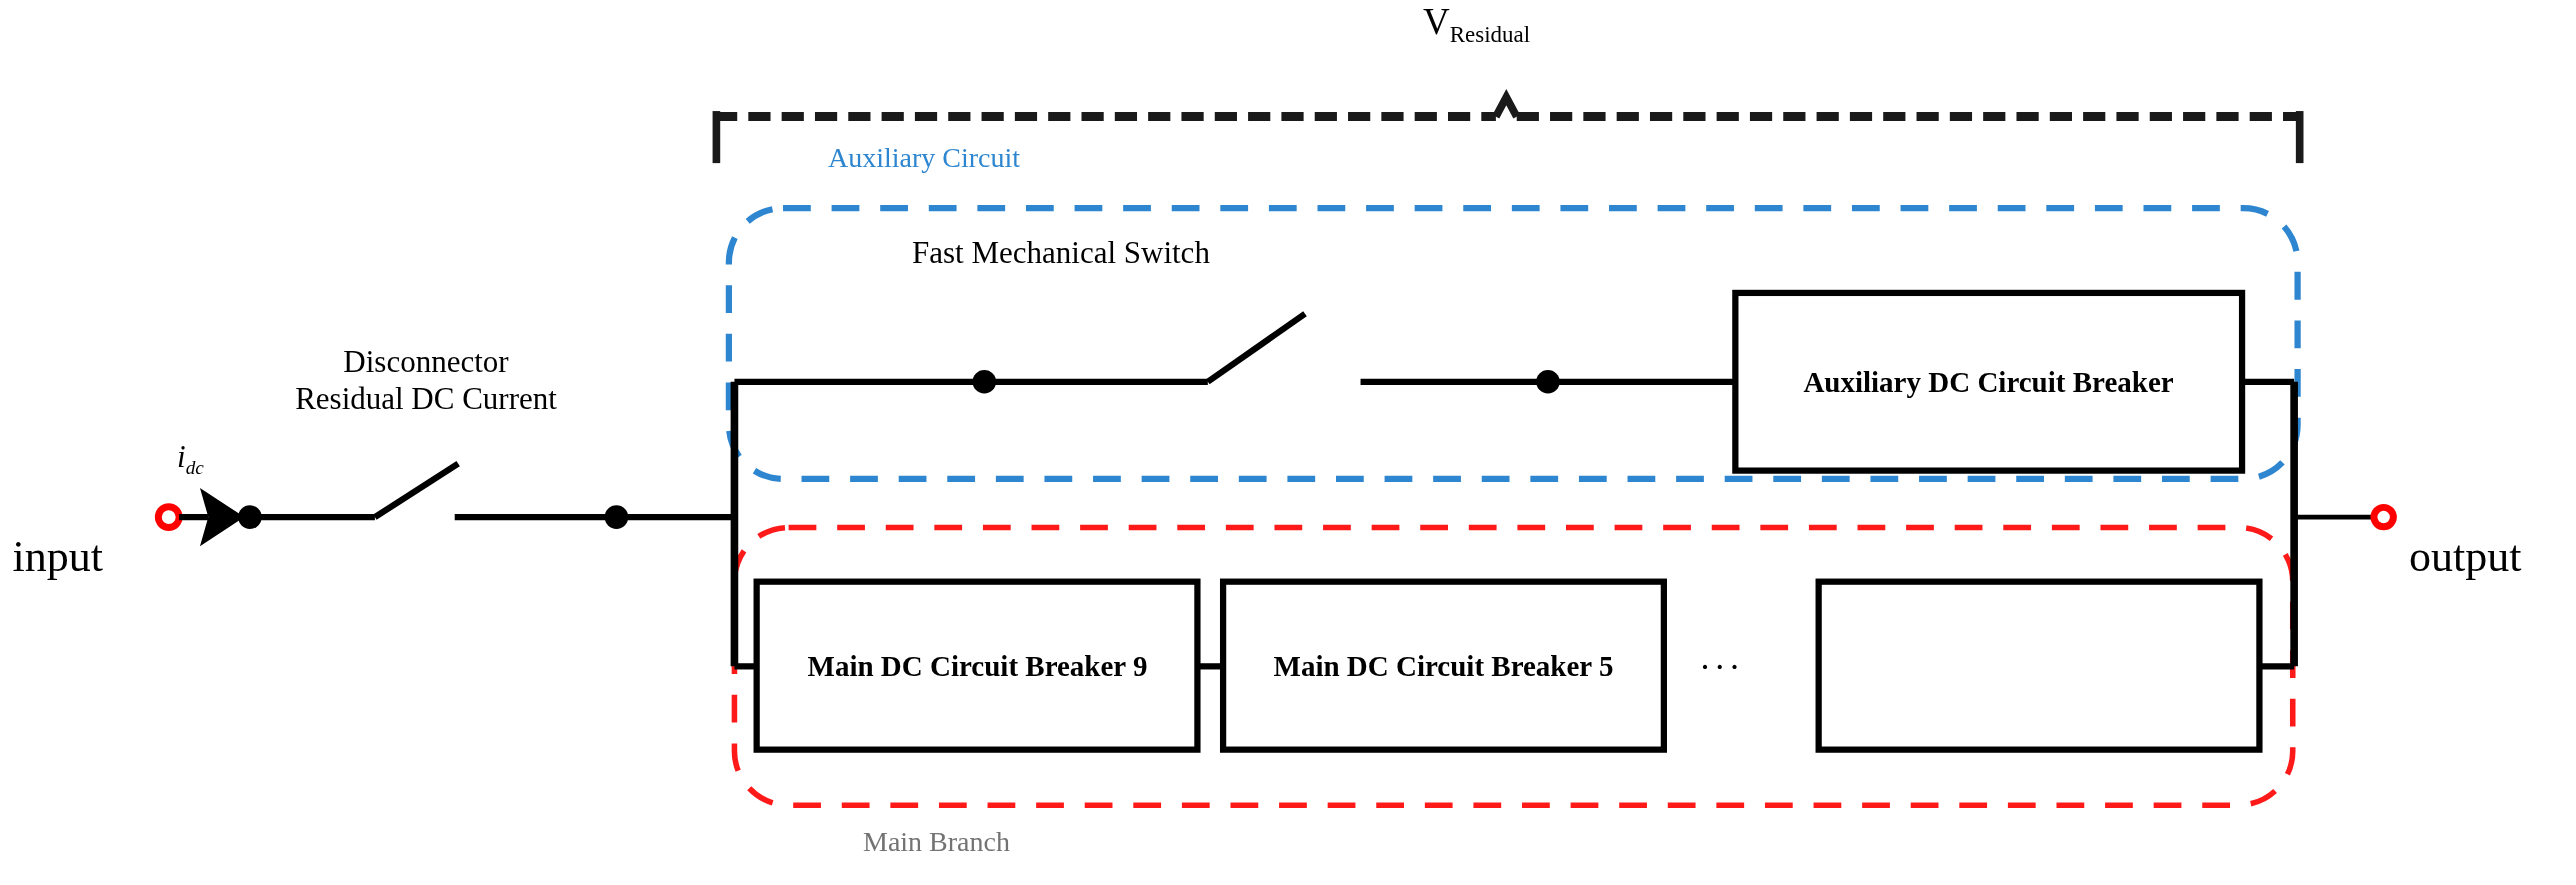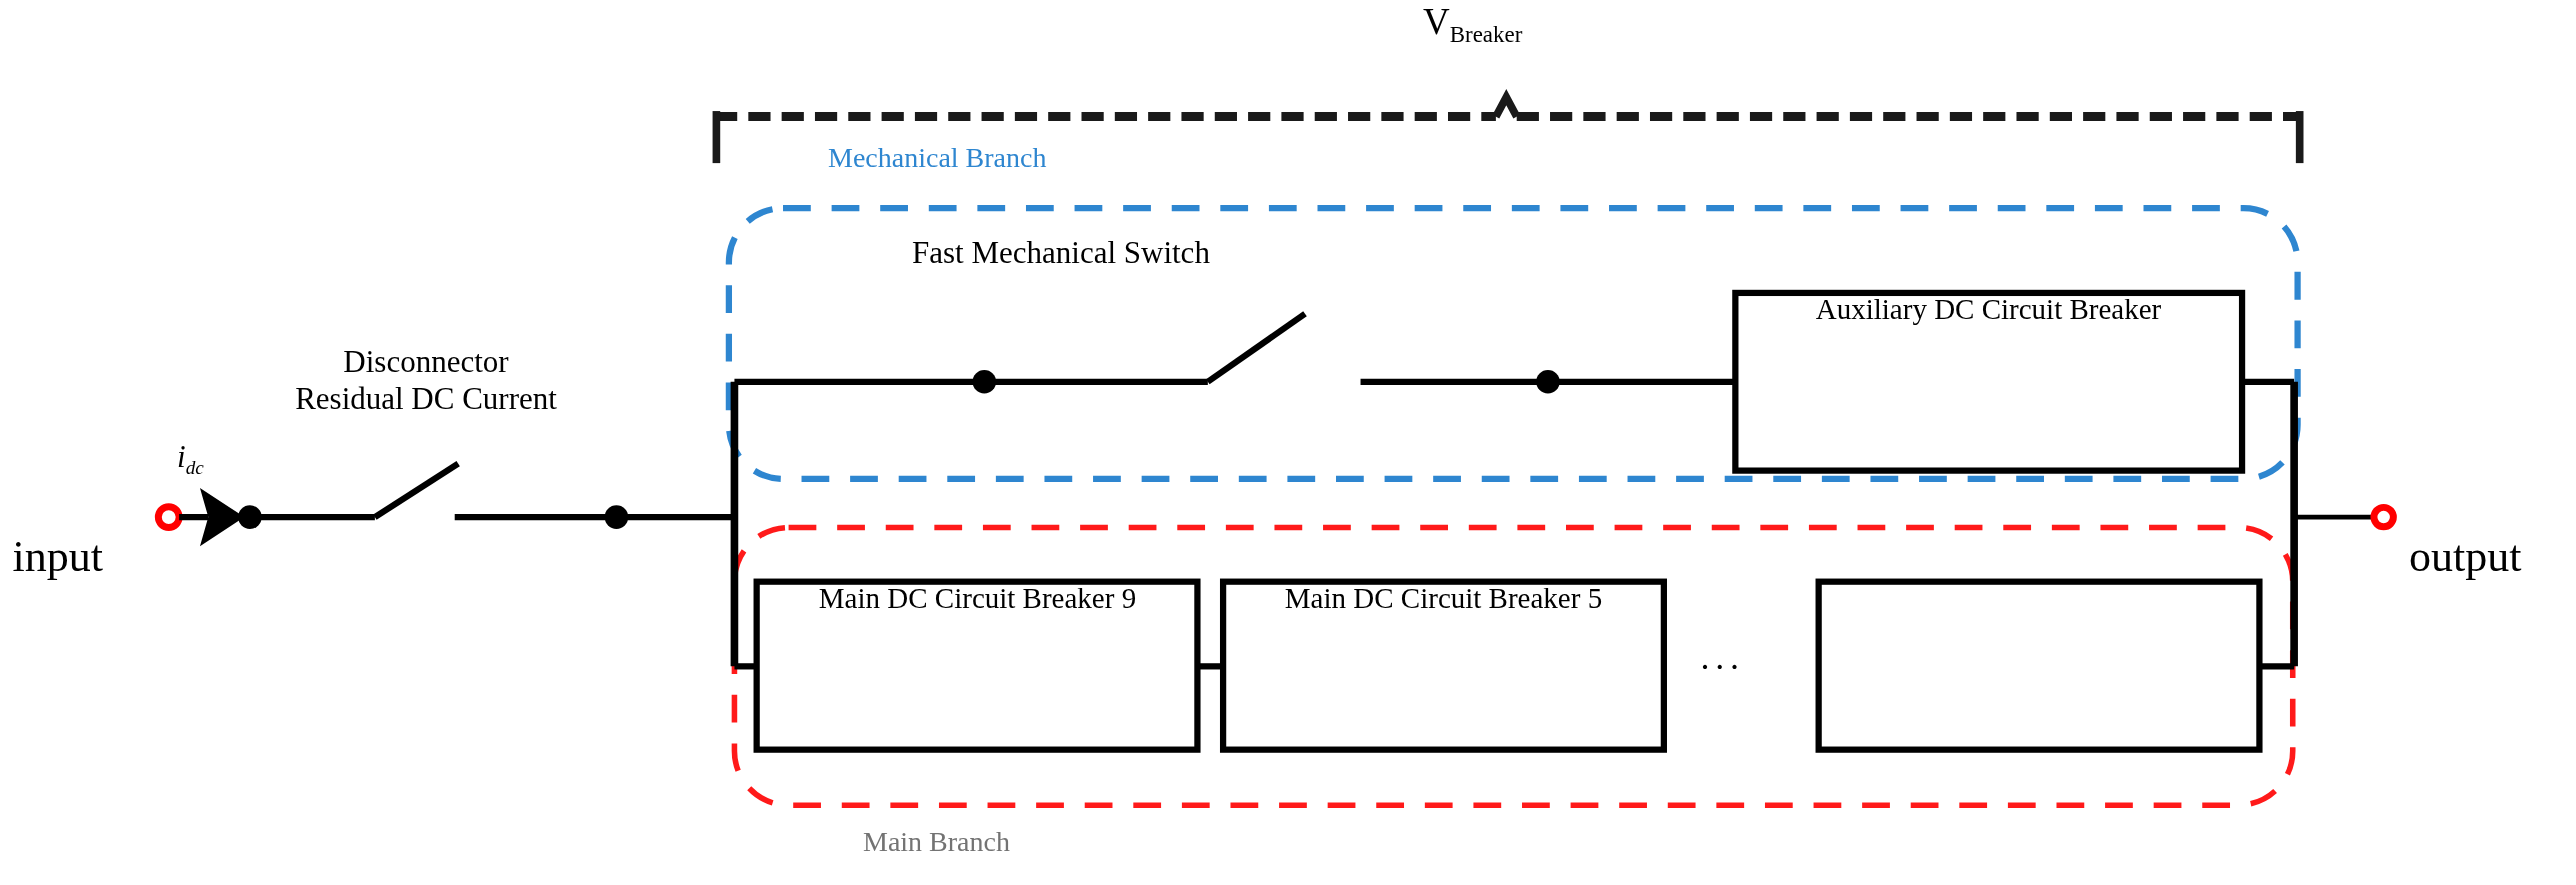--- a/index.html
+++ b/index.html
@@ -57,22 +57,24 @@
   .lbl-vbreaker  { font-size: 37px; }
   .lbl-idc       { font-size: 31px; font-style: italic; }
   .lbl-ellipsis  { font-size: 36px; letter-spacing: 2.8px; }
   .lbl-center    { text-align: center; }
 
   .sub { font-size: 0.62em; vertical-align: sub; }
 
   .boxlabel-wrap {
     position: absolute;
     display: flex;
+    align-items: center;
     justify-content: center;
     pointer-events: none;
+    font-weight: bold;
   }
 </style>
 </head>
 <body>
 
 <div id="diagram-root">
 
   <svg id="circuit" viewBox="0 0 3711 1275">
 
     <g>
@@ -141,24 +143,24 @@
     <rect class="boxline" x="2620" y="838" width="635" height="242"></rect>
 
     <g>
       <path class="wire-thin" d="M 3305 745 L 3420 745"></path>
       <circle class="term-ring" cx="3434" cy="745" r="14"></circle>
     </g>
 
   </svg>
 
   <div class="lbl lbl-vbreaker" style="left:1423px; top:0px;">
-    <span>V</span><span class="sub">Breaker</span>
+    <span>V</span><span class="sub">Residual</span>
   </div>
 
-  <div class="lbl lbl-branch lbl-blue" style="left:828px; top:141px;">Mechanical Branch</div>
+  <div class="lbl lbl-branch lbl-blue" style="left:828px; top:141px;">Auxiliary Circuit</div>
 
   <div class="lbl lbl-branch lbl-red" style="left:863px; top:825px;">Main Branch</div>
 
   <div class="lbl lbl-comp" style="left:912px; top:235px;">Fast Mechanical Switch</div>
 
   <div class="lbl lbl-comp lbl-center" style="left:249px; top:344px; width:354px;">
     <div>Disconnector</div>
     <div>Residual DC Current</div>
   </div>
 

